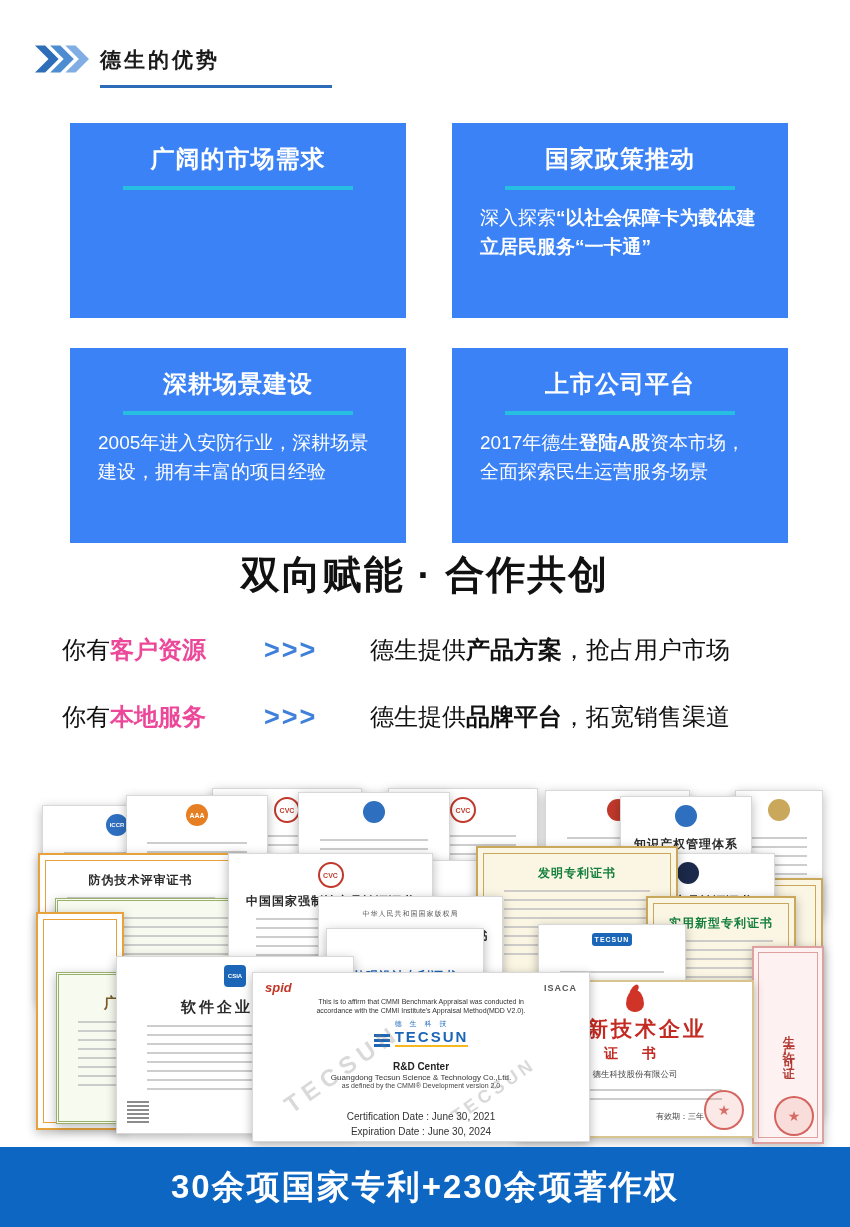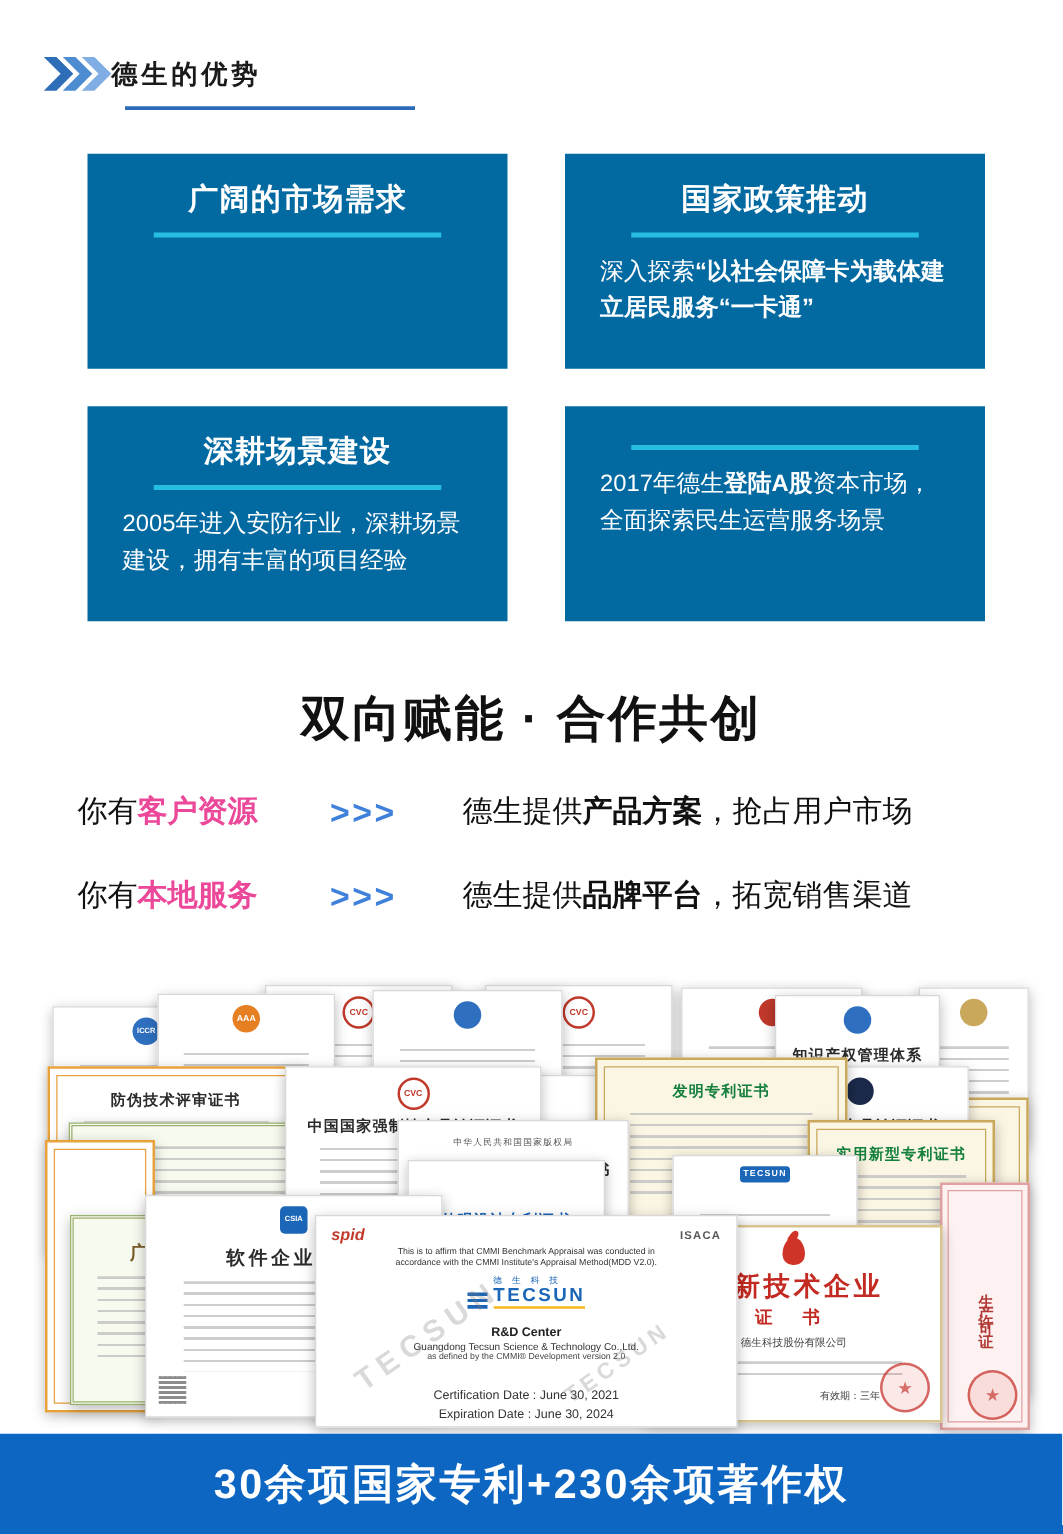--- a/index.html
+++ b/index.html
@@ -1,28 +1,28 @@
 <!DOCTYPE html>
 <html><head>
 <meta charset="utf-8">
 <style>
   html,body{margin:0;padding:0;background:#fff;}
   .page{position:relative;width:850px;height:1227px;background:#fff;overflow:hidden;
         font-family:"Liberation Sans","DejaVu Sans",sans-serif;color:#111;}
 
   
-  .hd{position:absolute;left:35px;top:44px;display:flex;align-items:center;}
+  .hd{position:absolute;left:35px;top:44px;display:flex;align-items:flex-end;gap:11px;}
   .hd-arrows{width:54px;height:30px;display:block;}
   .hd-title{margin:0;font-size:21px;font-weight:bold;letter-spacing:3px;color:#1a1a1a;}
   .hd-underline{position:absolute;left:65px;top:41px;width:232px;height:3px;background:#2C6BB8;}
 
   
   .cards{position:absolute;left:70px;top:123px;width:718px;display:grid;
          grid-template-columns:336px 336px;gap:30px 46px;}
-  .adv-card{height:172px;background:#0369a1;color:#fff;padding:20px 28px 0;box-sizing:border-box;}
+  .adv-card{height:195px;background:#3b82f6;color:#fff;padding:20px 28px 0;box-sizing:border-box;}
   .adv-title{margin:0;text-align:center;font-size:24px;font-weight:bold;letter-spacing:1px;}
   .adv-bar{width:230px;height:4px;background:#26BFE1;margin:11px auto 14px;}
   .adv-body{margin:0;font-size:19px;line-height:1.5;text-align:left;}
   .adv-body b{font-weight:bold;}
 
   
   .coop-title{position:absolute;top:548px;left:0;right:0;margin:0;text-align:center;
               font-size:39px;font-weight:bold;letter-spacing:2px;color:#111;}
   .coop-row{position:absolute;left:62px;right:48px;display:flex;align-items:center;
             font-size:24px;line-height:34px;color:#111;}
@@ -142,20 +142,21 @@
       <h2 class="adv-title">国家政策推动</h2>
       <div class="adv-bar"></div>
       <p class="adv-body"><span>深入探索</span><b>“以社会保障卡为载体建立居民服务“一卡通”</b><span></span></p>
     </div>
     <div class="adv-card">
       <h2 class="adv-title">深耕场景建设</h2>
       <div class="adv-bar"></div>
       <p class="adv-body"><span>2005年进入安防行业，深耕场景建设，拥有丰富的项目经验</span><b></b><span></span></p>
     </div>
     <div class="adv-card">
+      <h2 class="adv-title">上市公司平台</h2>
       <div class="adv-bar"></div>
       <p class="adv-body"><span>2017年德生</span><b>登陆A股</b><span>资本市场，全面探索民生运营服务场景</span></p>
     </div>
   </section>
 
   <h2 class="coop-title">双向赋能 · 合作共创</h2>
 
   <div class="coop-row" style="top:633px">
     <div class="coop-left"><span>你有</span><span class="hl">客户资源</span></div>
     <div class="coop-arrows">&gt;&gt;&gt;</div>

